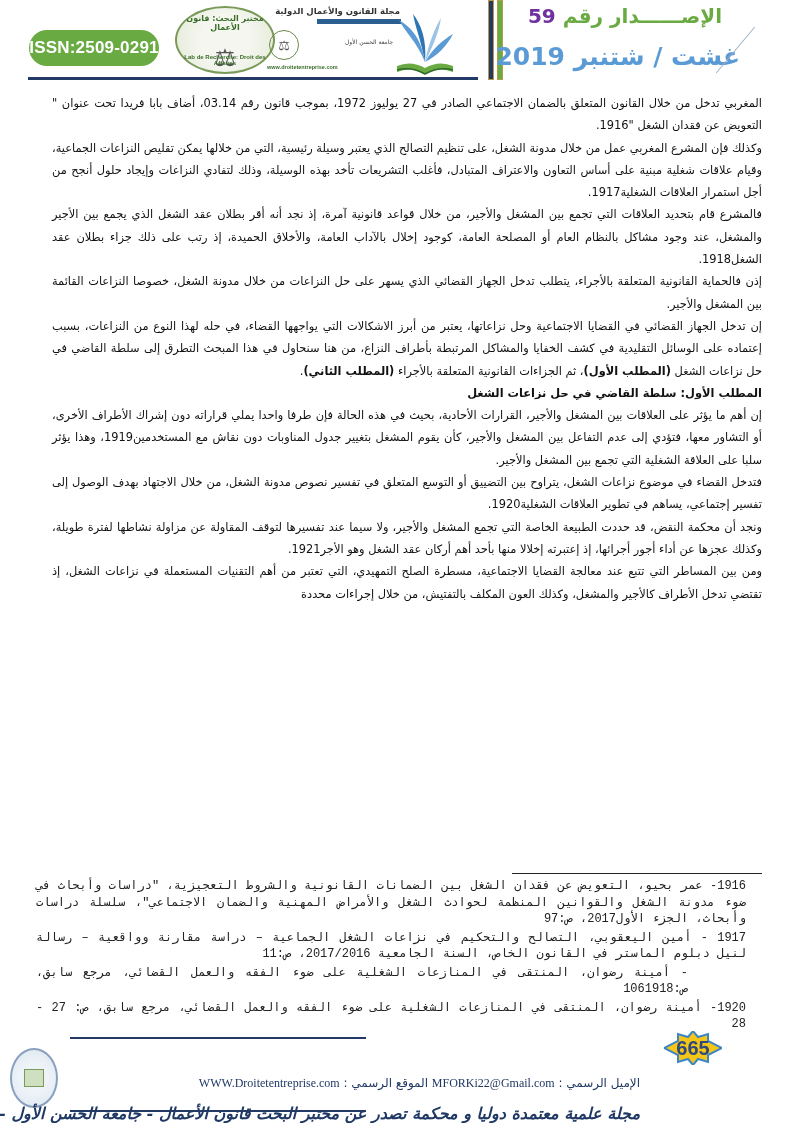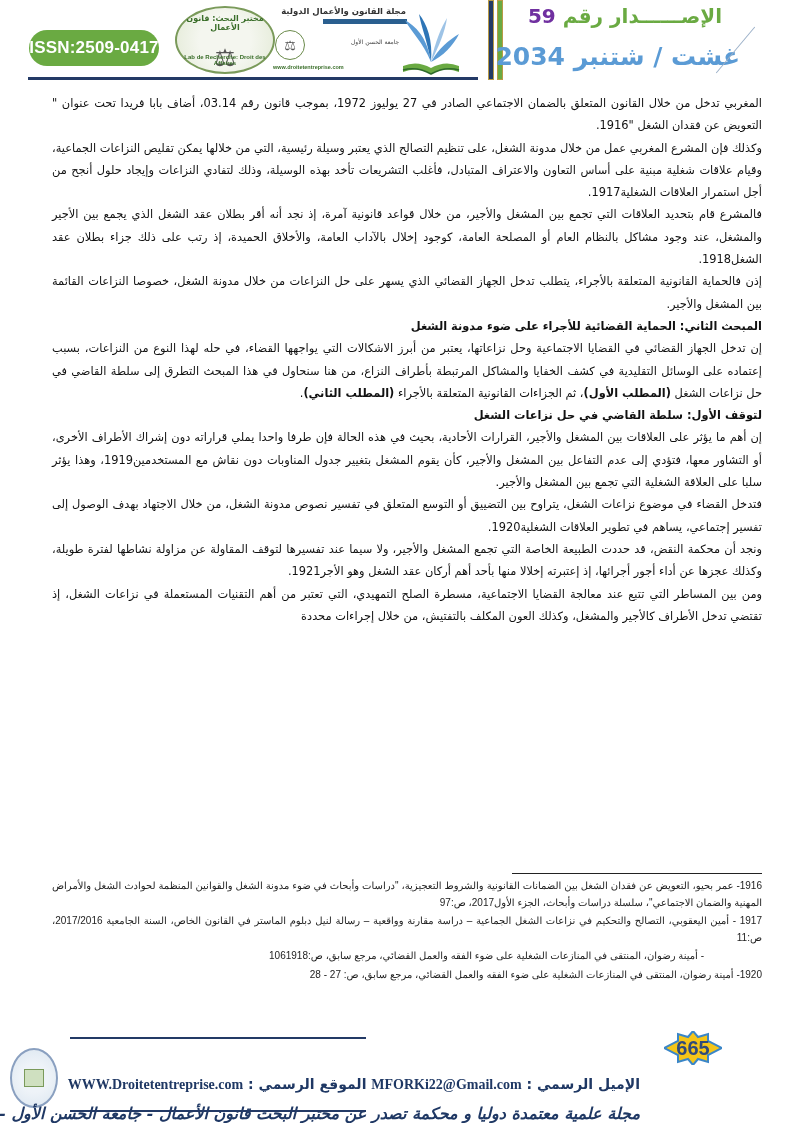--- a/index.html
+++ b/index.html
@@ -6,21 +6,21 @@
   html, body { width: 794px; height: 1123px; background: #ffffff; overflow: hidden; }
   body { position: relative; font-family: "DejaVu Sans", sans-serif; color: #111; }
 
   
   .header { position: absolute; top: 0; left: 0; width: 794px; height: 90px; }
   .issn { position: absolute; left: 29px; top: 30px; width: 130px; height: 36px; background: #6aaa42; border-radius: 18px; color: #fff; font-family: "Liberation Sans", sans-serif; font-size: 17px; font-weight: 700; display: flex; align-items: center; justify-content: center; letter-spacing: 0.2px; }
   .lab-logo { position: absolute; left: 175px; top: 6px; width: 100px; height: 68px; border-radius: 50%; border: 2px solid #7a9a5a; background: radial-gradient(circle, #f4f6ef 45%, #e3ead6 100%); display: flex; align-items: flex-end; justify-content: center; }
   .lab-logo .ring-text { position: absolute; top: 6px; width: 100%; text-align: center; font-size: 8px; color: #3a6e2a; font-weight: 700; }
   .lab-logo .ring-text-bottom { position: absolute; bottom: 6px; width: 100%; text-align: center; font-size: 6px; color: #3a6e2a; font-weight: 700; font-family: "Liberation Sans", sans-serif; }
   .scales { font-size: 24px; color: #555; }
-  .journal-logo { position: absolute; left: 271px; top: 4px; width: 190px; height: 72px; }
+  .journal-logo { position: absolute; left: 265px; top: 4px; width: 190px; height: 72px; }
   .journal-logo .jtitle { position: absolute; right: 55px; top: 2px; font-size: 8.5px; font-weight: 700; color: #333; white-space: nowrap; }
   .journal-logo .jbar { position: absolute; left: 52px; top: 15px; width: 84px; height: 5px; background: #2a5f8f; }
   .journal-logo .small-seal { position: absolute; left: 4px; top: 26px; width: 30px; height: 30px; border-radius: 50%; border: 1px solid #6a8a4a; display: flex; align-items: center; justify-content: center; font-size: 13px; color: #555; }
   .journal-logo .univ { position: absolute; left: 80px; top: 34px; font-size: 6px; color: #444; }
   .journal-logo .jurl { position: absolute; left: 2px; top: 60px; font-size: 5.5px; color: #3a6e2a; font-weight: 700; font-family: "Liberation Sans", sans-serif; }
   .journal-logo .book { position: absolute; left: 130px; top: 8px; width: 60px; height: 64px; }
   .header-rule { position: absolute; left: 28px; top: 77px; width: 450px; height: 3px; background: #233a66; }
   .vbar1 { position: absolute; left: 488px; top: 0; width: 6px; height: 80px; background: #233a66; border: 1px solid #b89a45; }
   .vbar2 { position: absolute; left: 497px; top: 0; width: 6px; height: 80px; background: #6aaa42; border: 1px solid #b89a45; }
   .issue-line { position: absolute; left: 515px; top: 4px; width: 220px; text-align: center; direction: rtl; font-family: "DejaVu Sans", sans-serif; font-weight: 700; font-size: 20px; white-space: nowrap; }
@@ -30,39 +30,39 @@
   .diag { position: absolute; left: 735px; top: 20px; width: 1px; height: 60px; background: #9bb0c8; transform: rotate(40deg); }
 
   
   .content { position: absolute; left: 52px; top: 92px; width: 710px; direction: rtl; text-align: justify; font-family: "DejaVu Sans", sans-serif; font-size: 11.4px; line-height: 22.3px; color: #111; }
   .content p { margin: 0; }
   .content .heading { font-weight: 700; }
   .content b { font-weight: 700; }
 
   
   .fn-rule { position: absolute; left: 512px; top: 873px; width: 250px; height: 1px; background: #222; }
-  .footnotes { position: absolute; left: 52px; top: 878px; width: 710px; direction: rtl; text-align: justify; font-family: Liberation Sans, sans-serif; font-size: 10px; line-height: 16.5px; color: #222; }
+  .footnotes { position: absolute; left: 36px; top: 878px; width: 710px; direction: rtl; text-align: justify; font-family: Liberation Mono, monospace; font-size: 12px; line-height: 16.5px; color: #222; }
   .footnotes p { margin: 0 0 2px 0; }
   .footnotes .indent1 { padding-right: 58px; }
   .frule1 { position: absolute; left: 70px; top: 1037px; width: 296px; height: 2px; background: #233a66; }
   .frule2 { position: absolute; left: 70px; top: 1110px; width: 296px; height: 2px; background: #233a66; }
   .footer-line1 { position: absolute; left: 90px; top: 1104px; width: 550px; direction: rtl; text-align: right; font-family: "DejaVu Sans", sans-serif; font-weight: 700; font-size: 16px; color: #1f3864; white-space: nowrap; font-style: italic; }
-  .footer-line2 { position: absolute; left: 90px; top: 1076px; width: 550px; direction: rtl; text-align: right; font-family: "DejaVu Sans", sans-serif; font-weight: 700; font-size: 14px; color: #1f3864; white-space: nowrap; }
+  .footer-line2 { position: absolute; left: 90px; top: 1076px; width: 550px; direction: rtl; text-align: right; font-family: "DejaVu Sans", sans-serif; font-weight: 400; font-size: 12px; color: #1f3864; white-space: nowrap; }
   .footer-line2 .latin { font-family: "Liberation Serif", serif; direction: ltr; unicode-bidi: embed; }
   .page-badge { position: absolute; left: 664px; top: 1031px; width: 58px; height: 34px; }
   .page-badge svg { position: absolute; left: 0; top: 0; }
   .page-badge span { position: absolute; left: 0; top: 0; width: 58px; height: 34px; display: flex; align-items: center; justify-content: center; font-family: "Liberation Sans", sans-serif; font-weight: 700; font-size: 20px; color: #2f4a7a; }
   .footer-seal { position: absolute; left: 10px; top: 1048px; width: 48px; height: 60px; border-radius: 50%; border: 2px solid #8aa0c0; background: radial-gradient(circle, #eef3f8 40%, #dbe6f0 100%); display: flex; align-items: center; justify-content: center; }
   .footer-seal .inner { width: 20px; height: 18px; border: 1px solid #7a9a5a; background: #cfe0c0; }
 </style>
 </head>
 <body>
 
 <div class="header">
-  <div class="issn">ISSN:2509-0417</div>
+  <div class="issn">ISSN:2509-0291</div>
 
   <div class="lab-logo">
     <div class="ring-text">مختبر البحث: قانون الأعمال</div>
     <span class="scales">⚖</span>
     <div class="ring-text-bottom">Lab de Recherche: Droit des Affaires</div>
   </div>
 
   <div class="journal-logo">
     <div class="jtitle">مجلة القانون والأعمال الدولية</div>
     <div class="jbar"></div>
@@ -80,32 +80,31 @@
   </div>
 
   <div class="header-rule"></div>
   <div class="vbar1"></div>
   <div class="vbar2"></div>
 
   <div class="issue-line">
     <span class="green">الإصــــــدار رقم</span>
     <span class="purple">59</span>
   </div>
-  <div class="date-line">غشت / شتنبر 2034</div>
+  <div class="date-line">غشت / شتنبر 2019</div>
   <div class="diag"></div>
 </div>
 
 <div class="content">
   <p>المغربي تدخل من خلال القانون المتعلق بالضمان الاجتماعي الصادر في 27 يوليوز 1972، بموجب قانون رقم 03.14، أضاف بابا فريدا تحت عنوان " التعويض عن فقدان الشغل "1916.</p>
   <p>وكذلك فإن المشرع المغربي عمل من خلال مدونة الشغل، على تنظيم التصالح الذي يعتبر وسيلة رئيسية، التي من خلالها يمكن تقليص النزاعات الجماعية، وقيام علاقات شغلية مبنية على أساس التعاون والاعتراف المتبادل، فأغلب التشريعات تأخد بهذه الوسيلة، وذلك لتفادي النزاعات وإيجاد حلول أنجح من أجل استمرار العلاقات الشغلية1917.</p>
   <p>فالمشرع قام بتحديد العلاقات التي تجمع بين المشغل والأجير، من خلال قواعد قانونية آمرة، إذ نجد أنه أقر بطلان عقد الشغل الذي يجمع بين الأجير والمشغل، عند وجود مشاكل بالنظام العام أو المصلحة العامة، كوجود إخلال بالآداب العامة، والأخلاق الحميدة، إذ رتب على ذلك جزاء بطلان عقد الشغل1918.</p>
   <p>إذن فالحماية القانونية المتعلقة بالأجراء، يتطلب تدخل الجهاز القضائي الذي يسهر على حل النزاعات من خلال مدونة الشغل، خصوصا النزاعات القائمة بين المشغل والأجير.</p>
-  <p class="heading">المبحث الثاني: الحماية القضائية للأجراء على ضوء مدونة الشغل</p>
   <p><span>إن تدخل الجهاز القضائي في القضايا الاجتماعية وحل نزاعاتها، يعتبر من أبرز الاشكالات التي يواجهها القضاء، في حله لهذا النوع من النزاعات، بسبب إعتماده على الوسائل التقليدية في كشف الخفايا والمشاكل المرتبطة بأطراف النزاع، من هنا سنحاول في هذا المبحث التطرق إلى سلطة القاضي في حل نزاعات الشغل</span> <b>(المطلب الأول)</b><span>، ثم الجزاءات القانونية المتعلقة بالأجراء</span> <b>(المطلب الثاني)</b><span>.</span></p>
-  <p class="heading">لتوقف الأول: سلطة القاضي في حل نزاعات الشغل</p>
+  <p class="heading">المطلب الأول: سلطة القاضي في حل نزاعات الشغل</p>
   <p>إن أهم ما يؤثر على العلاقات بين المشغل والأجير، القرارات الأحادية، بحيث في هذه الحالة فإن طرفا واحدا يملي قراراته دون إشراك الأطراف الأخرى، أو التشاور معها، فتؤدي إلى عدم التفاعل بين المشغل والأجير، كأن يقوم المشغل بتغيير جدول المناوبات دون نقاش مع المستخدمين1919، وهذا يؤثر سلبا على العلاقة الشغلية التي تجمع بين المشغل والأجير.</p>
   <p>فتدخل القضاء في موضوع نزاعات الشغل، يتراوح بين التضييق أو التوسع المتعلق في تفسير نصوص مدونة الشغل، من خلال الاجتهاد بهدف الوصول إلى تفسير إجتماعي، يساهم في تطوير العلاقات الشغلية1920.</p>
   <p>ونجد أن محكمة النقض، قد حددت الطبيعة الخاصة التي تجمع المشغل والأجير، ولا سيما عند تفسيرها لتوقف المقاولة عن مزاولة نشاطها لفترة طويلة، وكذلك عجزها عن أداء أجور أجرائها، إذ إعتبرته إخلالا منها بأحد أهم أركان عقد الشغل وهو الأجر1921.</p>
   <p>ومن بين المساطر التي تتبع عند معالجة القضايا الاجتماعية، مسطرة الصلح التمهيدي، التي تعتبر من أهم التقنيات المستعملة في نزاعات الشغل، إذ تقتضي تدخل الأطراف كالأجير والمشغل، وكذلك العون المكلف بالتفتيش، من خلال إجراءات محددة</p>
 </div>
 
 <div class="fn-rule"></div>
 <div class="footnotes">
   <p>1916- عمر بحيو، التعويض عن فقدان الشغل بين الضمانات القانونية والشروط التعجيزية، "دراسات وأبحاث في ضوء مدونة الشغل والقوانين المنظمة لحوادث الشغل والأمراض المهنية والضمان الاجتماعي"، سلسلة دراسات وأبحاث، الجزء الأول2017، ص:97</p>
   <p>1917 - أمين اليعقوبي، التصالح والتحكيم في نزاعات الشغل الجماعية – دراسة مقارنة وواقعية – رسالة لنيل دبلوم الماستر في القانون الخاص، السنة الجامعية 2017/2016، ص:11</p>

